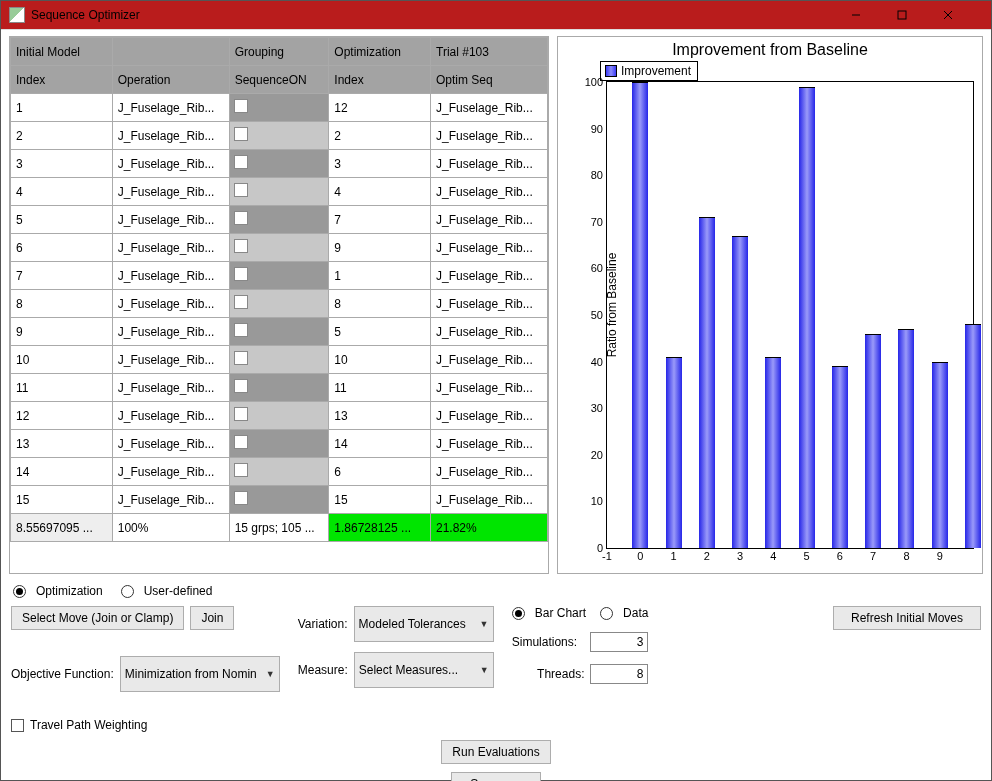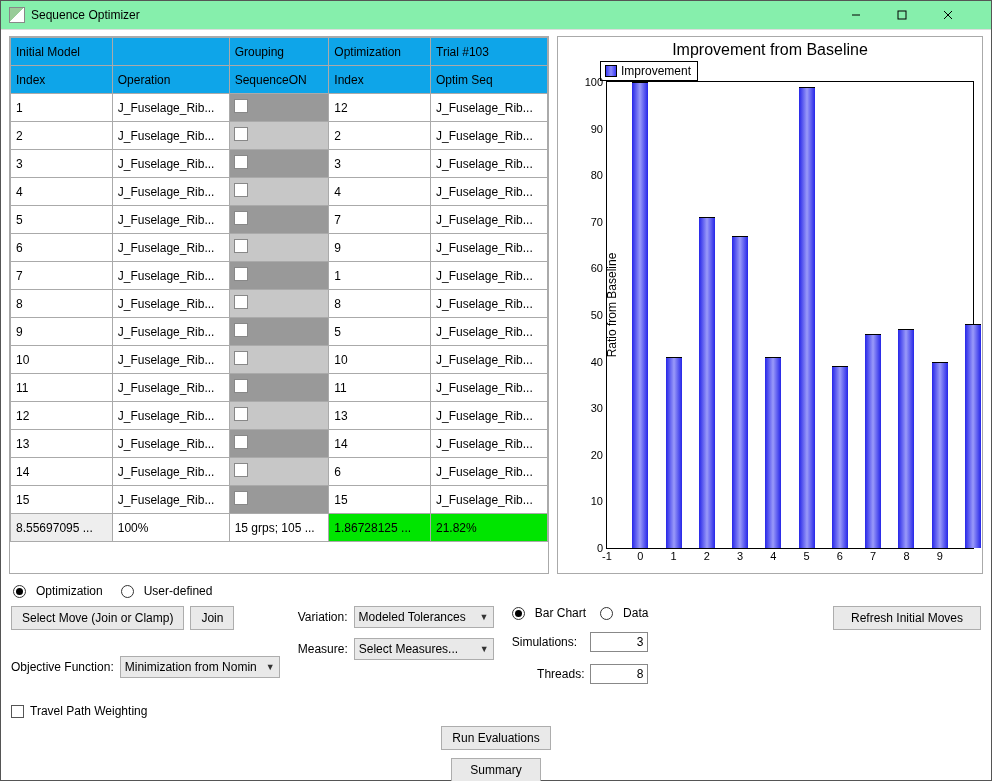--- a/index.html
+++ b/index.html
@@ -17,21 +17,21 @@
   display: flex;
   flex-direction: column;
   background: #fff;
 }
 .titlebar {
   height: 30px;
   display: flex;
   align-items: center;
   border-bottom: 1px solid #ddd;
   padding: 0 20px 0 8px;
-  background: #86efac;
+  background: #b91c1c;
 }
 .titlebar .icon {
   width: 16px; height: 16px;
   border: 1px solid #888;
   background: linear-gradient(135deg,#9c9 0%,#9c9 50%,#fff 50%,#fff 100%);
   margin-right: 6px;
 }
 .titlebar .title { flex: 1; font-size: 12px; }
 .titlebar .winbtns { display: flex; }
 .winbtn {
@@ -63,21 +63,21 @@
   border: 1px solid #aaa;
   padding: 6px 5px;
   text-align:left;
   font-size:12px;
   font-weight:normal;
   overflow:hidden;
   white-space:nowrap;
   text-overflow: ellipsis;
   height: 28px;
 }
-th { background:#0ea5e9; }
+th { background:#a3a3a3; }
 col.c1{width:100px;} col.c2{width:115px;} col.c3{width:98px;} col.c4{width:100px;} col.c5{width:115px;}
 .seqcell { background:#999; padding:4px; }
 .seqcell.alt { background:#c7c7c7; }
 .chk {
   width:14px; height:14px;
   border:1px solid #888;
   background:#fff;
   display:inline-block;
 }
 .greenrow td { background:#00e500; }
@@ -106,21 +106,21 @@
   border:1px solid #adadad;
   padding:4px 10px;
   font-size:12px;
   min-height:24px;
   display:inline-flex; align-items:center; justify-content:center;
 }
 .btn.wide { min-width:148px; }
 .select {
   border:1px solid #adadad;
   background:#e9e9e9;
-  height:22px;
+  height:36px;
   font-size:12px;
   padding:0 4px;
   display:flex; align-items:center; justify-content:space-between;
   gap:4px;
 }
 .select .arrow { font-size:9px; color:#333; }
 .txt {
   border:1px solid #888; height:20px; width:58px;
   text-align:right; padding:0 4px; display:flex; align-items:center; justify-content:flex-end;
 }

